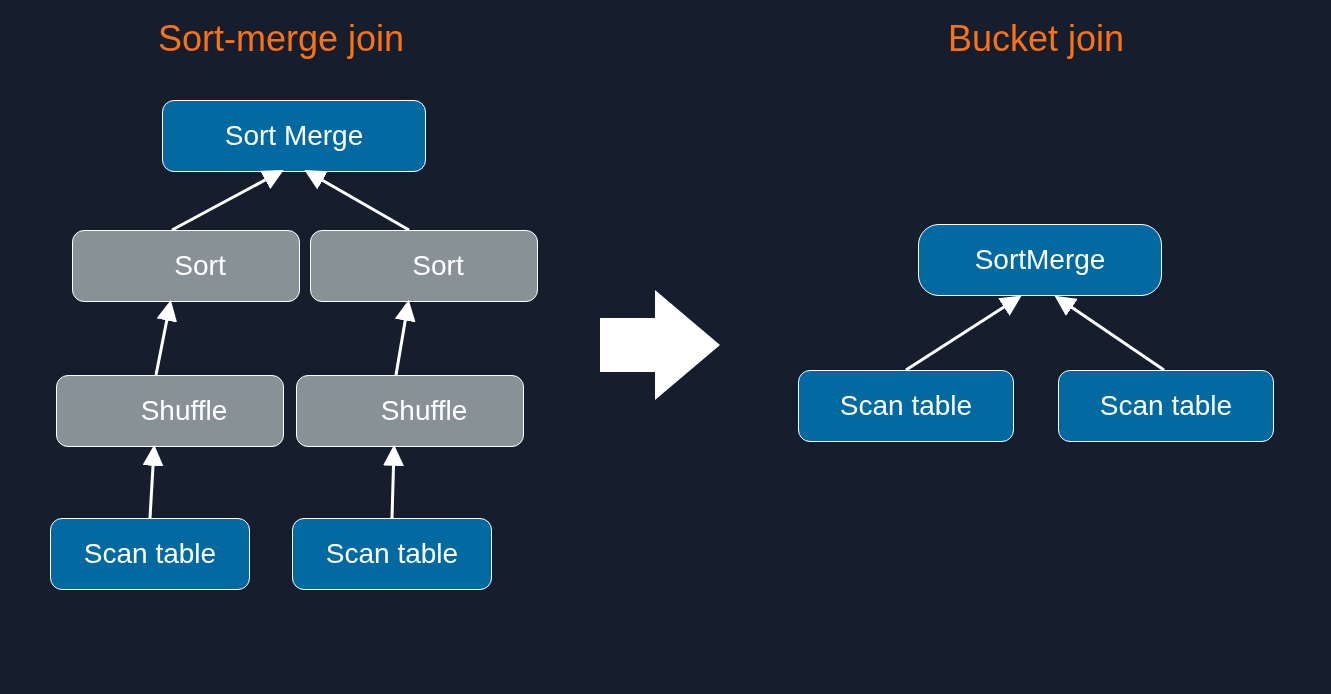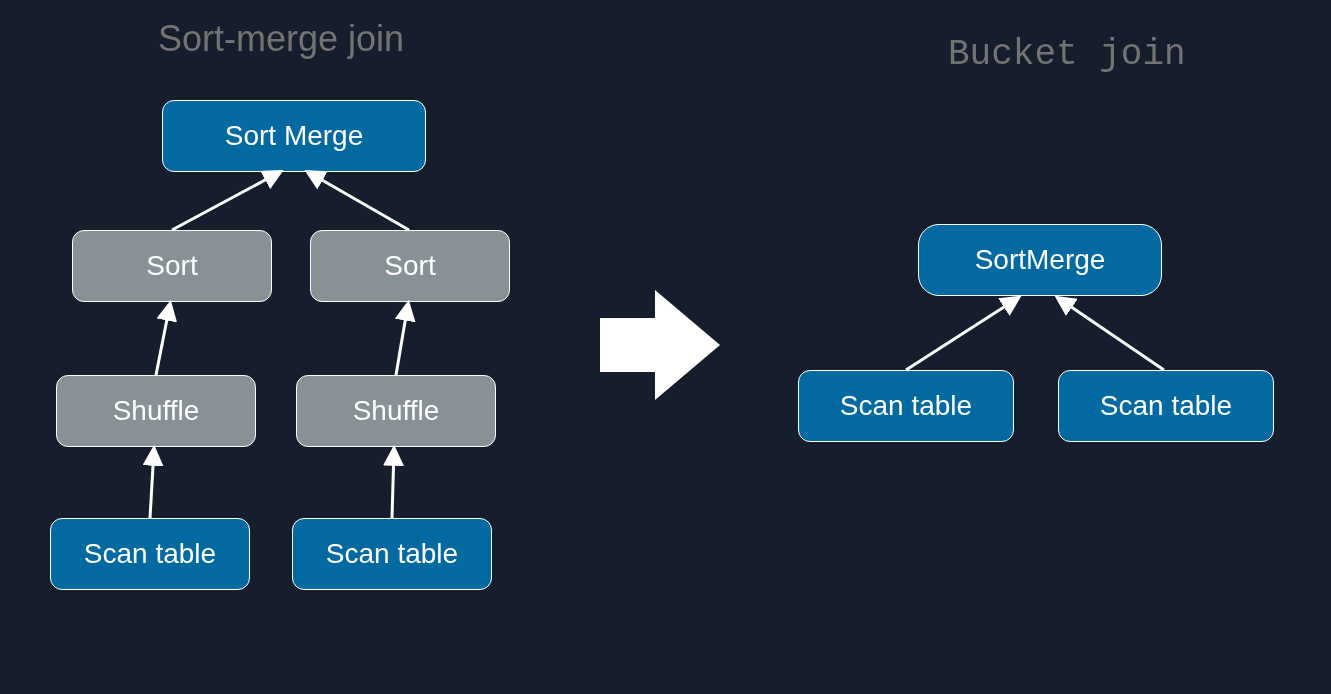--- a/index.html
+++ b/index.html
@@ -1,30 +1,30 @@
 <!DOCTYPE html>
 <html><head>
 <meta charset="utf-8">
 <style>
   html,body{margin:0;padding:0;width:1331px;height:694px;background:#161e2d;font-family:"Amazon Ember","Segoe UI","Helvetica Neue",Arial,sans-serif;color:#fff;}
   .stage{position:relative;width:1331px;height:694px;}
-  .title{position:absolute;font-size:36px;font-weight:400;color:#737373;white-space:nowrap;}
+  .title{position:absolute;font-size:36px;font-weight:400;color:#f97316;white-space:nowrap;}
   .node{position:absolute;display:flex;align-items:center;justify-content:center;border-radius:12px;font-size:28px;color:#fff;border:1px solid #fff;white-space:nowrap;}
   .blue{background:#0369a1;}
-  .gray{background:#879196;color:#fff;}
+  .gray{background:#879196;color:#fff;padding-left:28px;}
   .arrow-svg{position:absolute;left:0;top:0;pointer-events:none;}
   .big-arrow{position:absolute;color:#fff;}
 </style>
 </head>
 <body>
 
 <div class="stage">
 
   <div class="title" style="left:158px;top:18px;">Sort-merge join</div>
-  <div class="title" style="left:948px;top:34px;font-family:Liberation Mono, monospace;">Bucket join</div>
+  <div class="title" style="left:948px;top:18px;">Bucket join</div>
 
   <div class="node blue" style="left:162px;top:100px;width:262px;height:70px;">Sort Merge</div>
 
   <div class="node gray" style="left:72px;top:230px;width:198px;height:70px;">Sort</div>
   <div class="node gray" style="left:310px;top:230px;width:198px;height:70px;">Sort</div>
 
   <div class="node gray" style="left:56px;top:375px;width:198px;height:70px;">Shuffle</div>
   <div class="node gray" style="left:296px;top:375px;width:198px;height:70px;">Shuffle</div>
 
   <div class="node blue" style="left:50px;top:518px;width:198px;height:70px;">Scan table</div>

